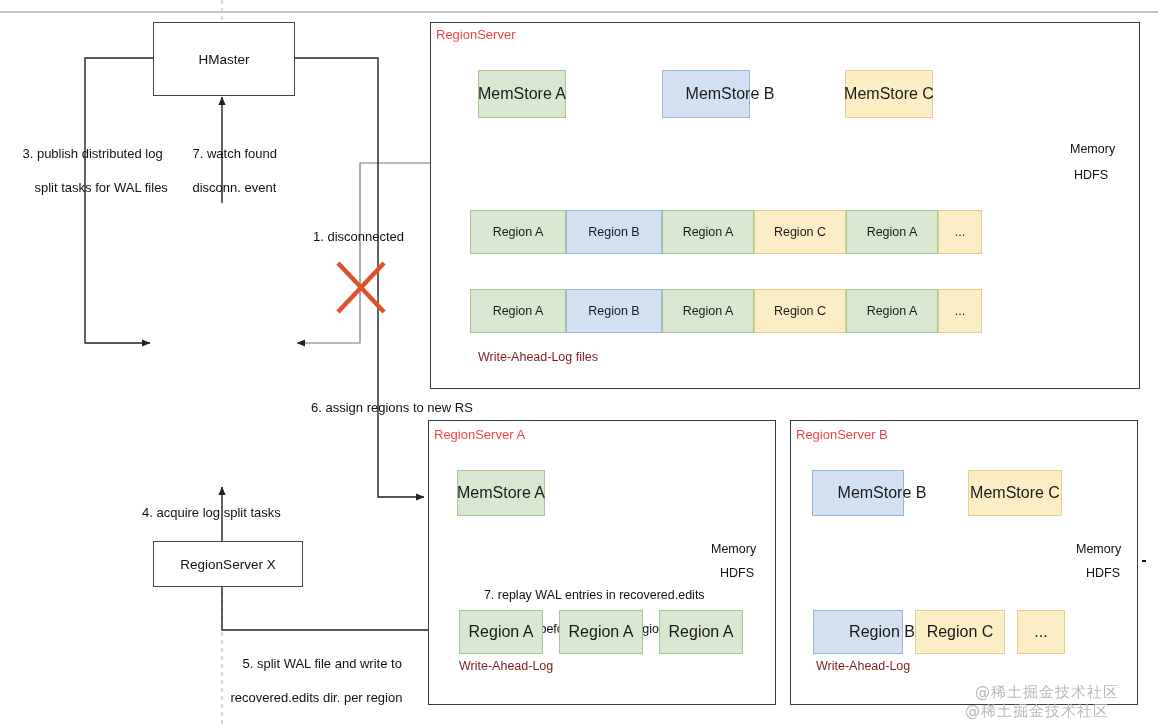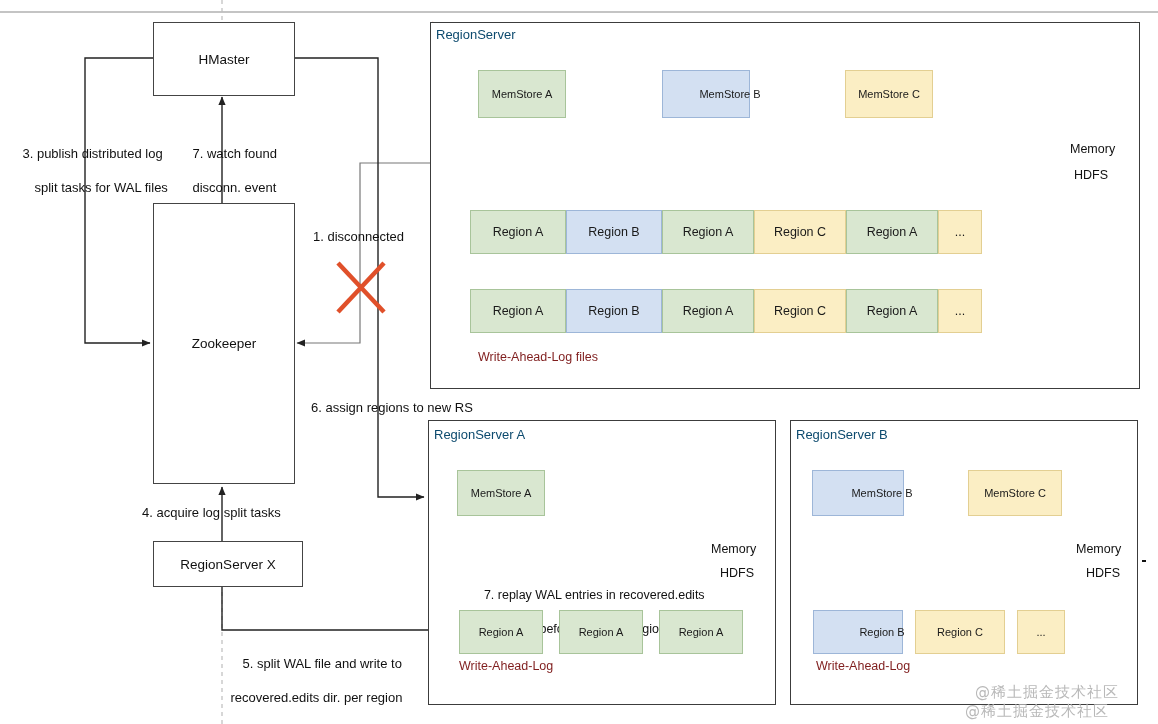--- a/index.html
+++ b/index.html
@@ -27,31 +27,31 @@
     color:#111;
   }
   .panel{
     position:absolute;
     border:1.5px solid #3c3c3c;
     background:#ffffff;
   }
   .panel-title{
     position:absolute;
     font-size:13px;
-    color:#0c4a6e;
+    color:#ef4444;
     white-space:nowrap;
   }
 
   
   .chip{
     position:absolute;
     display:flex;
     align-items:center;
     justify-content:center;
-    font-size:11px;
+    font-size:16px;
     color:#1a1a1a;
     box-sizing:border-box;
     white-space:nowrap;
   }
   .chip.green{background:#d9e7d0;border:1px solid #a8c49a;}
   .chip.blue {background:#d3e0f2;border:1px solid #9db6d8;padding-left:48px;}
   .chip.yellow{background:#fbeec4;border:1px solid #e3cf92;}
 
   
   .strip{position:absolute;display:flex;}
@@ -140,23 +140,20 @@
     <line x1="432" y1="160" x2="1136" y2="24" stroke="#e0502a" stroke-width="4.5"></line>
 
     <line x1="338" y1="263" x2="384" y2="312" stroke="#e0502a" stroke-width="4.5"></line>
     <line x1="384" y1="263" x2="338" y2="312" stroke="#e0502a" stroke-width="4.5"></line>
   </svg>
 
   <div class="plain-box" style="left:153px;top:22px;width:140px;height:72px;">
     <span>HMaster</span>
   </div>
 
-  <div class="plain-box" style="left:153px;top:203px;width:140px;height:279px;">
-    <span>Zookeeper</span>
-  </div>
 
   <div class="plain-box" style="left:153px;top:541px;width:148px;height:44px;">
     <span>RegionServer X</span>
   </div>
 
   <div class="lbl" style="left:8px;top:128px;">
     <span>3. publish distributed log</span><br>
     <span style="margin-left:12px;">split tasks for WAL files</span>
   </div>
 

